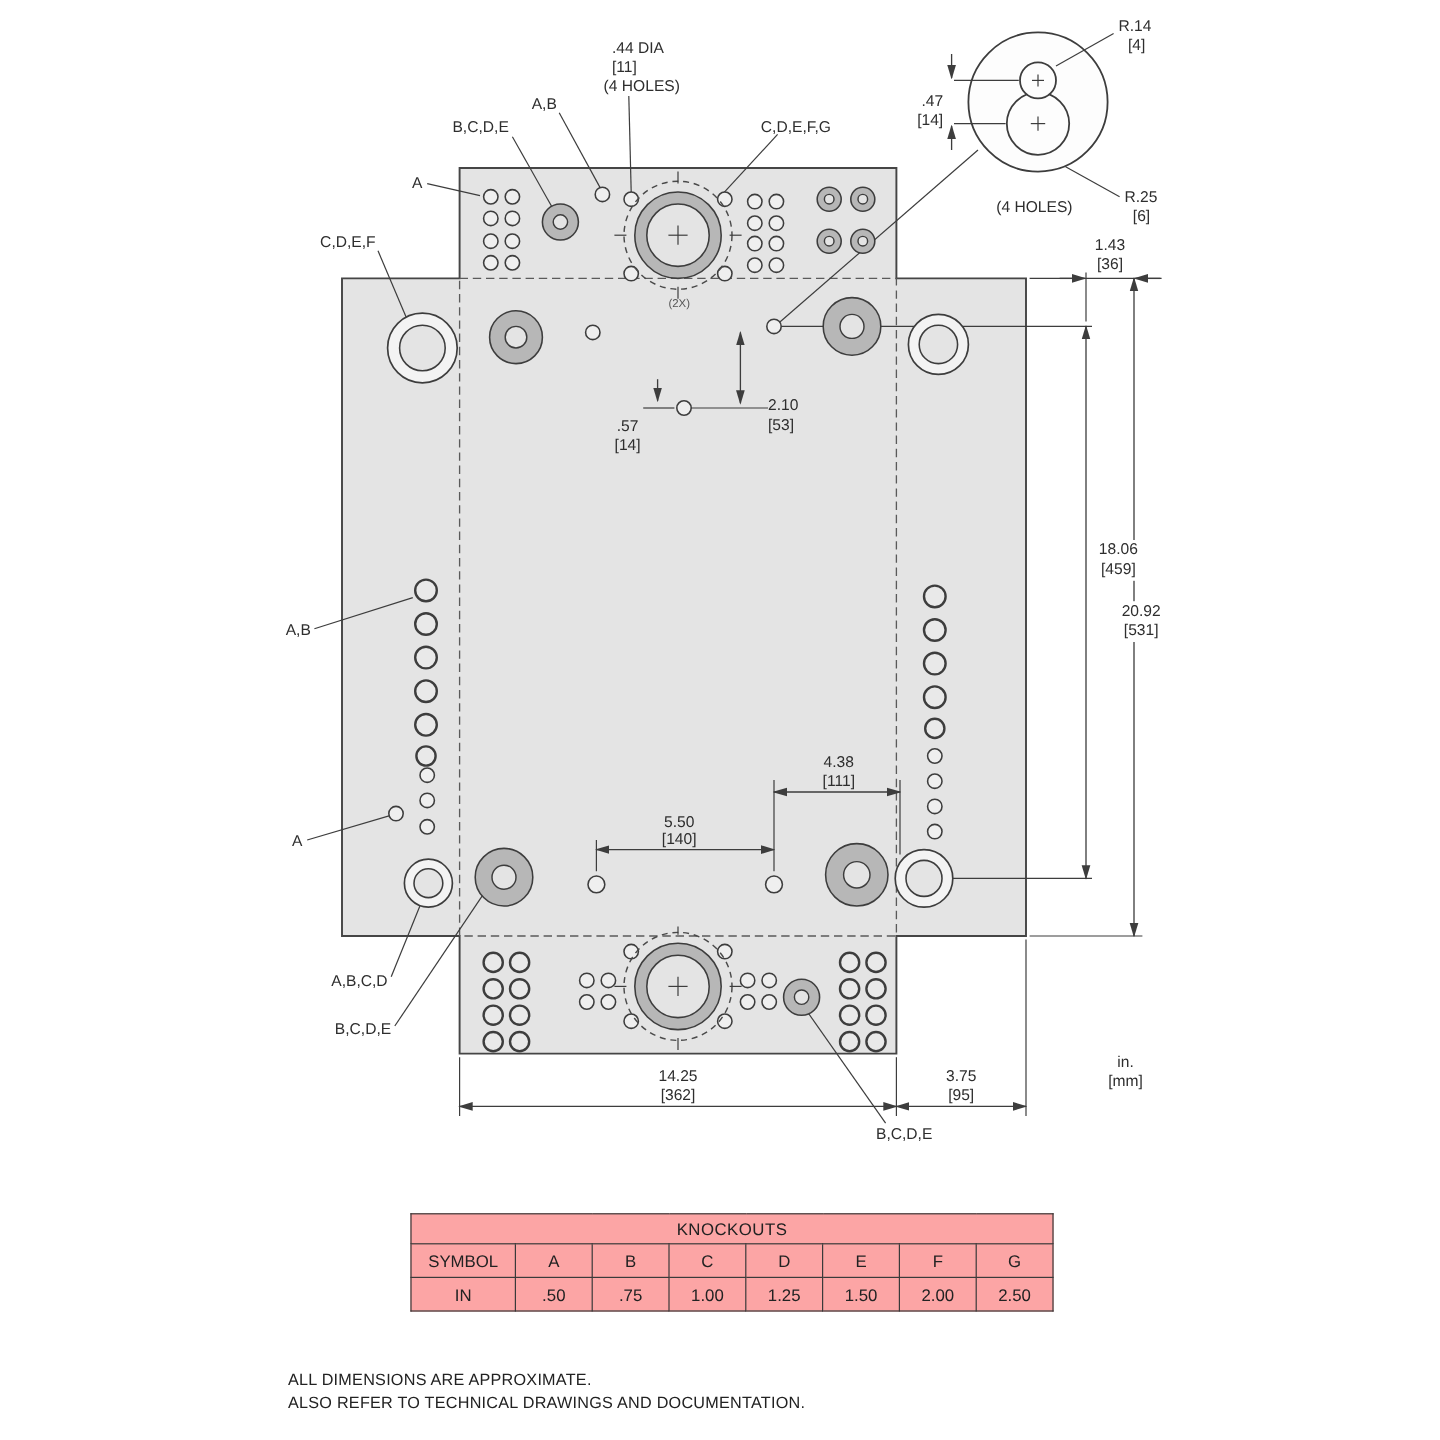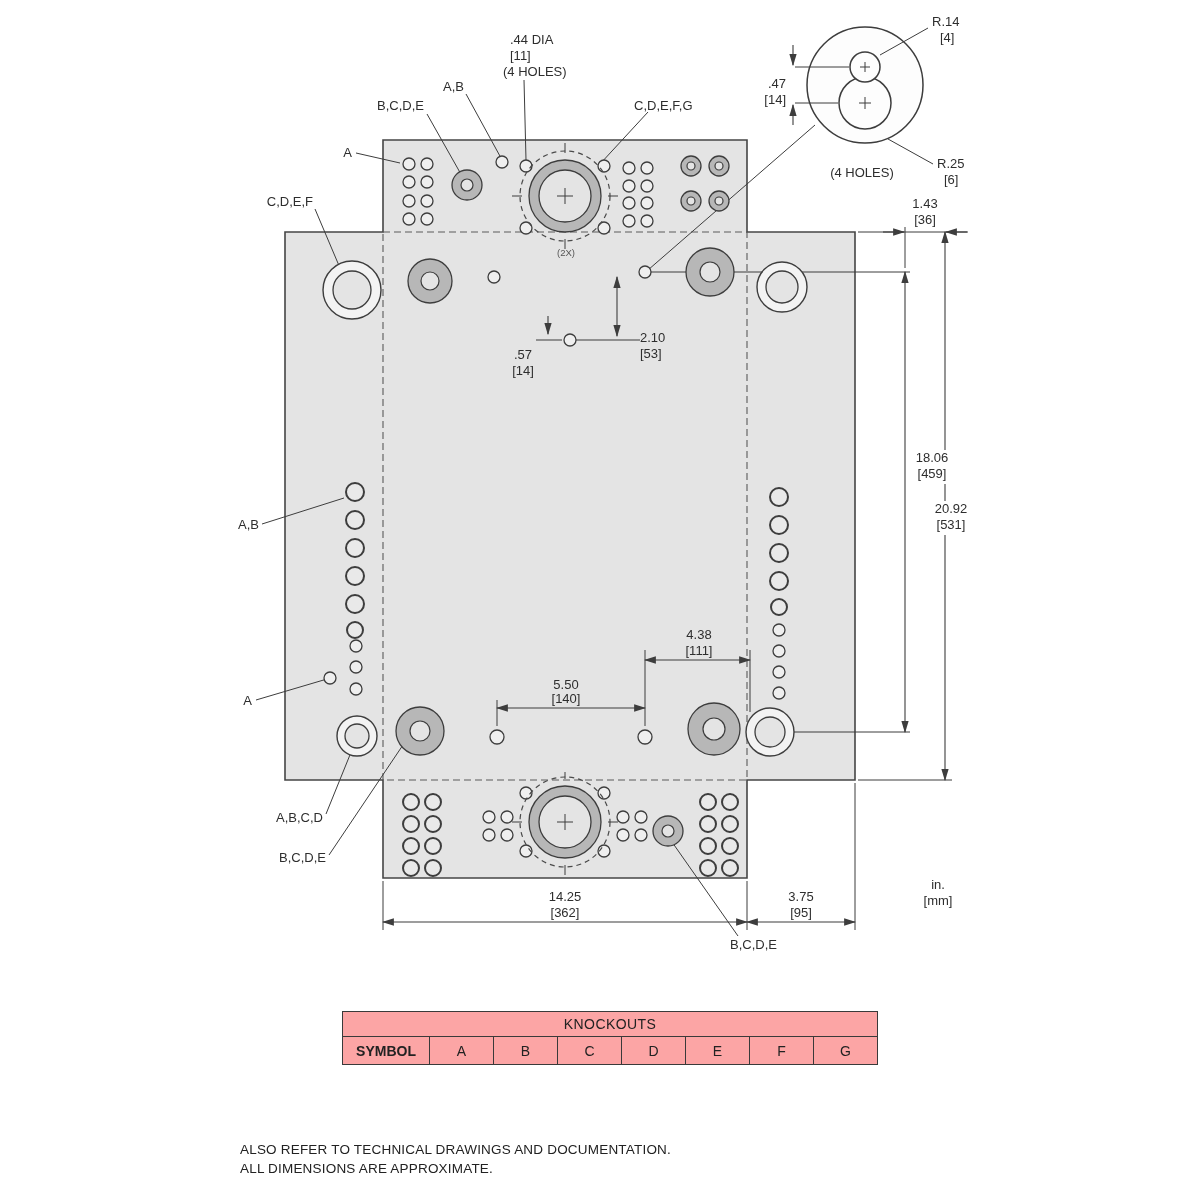--- a/index.html
+++ b/index.html
@@ -18,21 +18,21 @@
   .conci{fill:#e4e4e4;stroke:#3d3d3d;stroke-width:1.3;}
   .dashc{fill:none;stroke:#4a4a4a;stroke-width:1.2;stroke-dasharray:5 4;}
   .thin{stroke:#3d3d3d;stroke-width:1;fill:none;}
   .diml{stroke:#3d3d3d;stroke-width:1.1;fill:none;}
   .leader{stroke:#3d3d3d;stroke-width:1;fill:none;}
   .whitebg{fill:#ffffff;}
   .detailc{fill:#fdfdfd;stroke:#3d3d3d;stroke-width:1.5;}
   .ko-table{position:absolute;left:342px;top:975px;border-collapse:collapse;font-size:14px;color:#222;background:#fca5a5;margin-top:36px;}
   .ko-table td{border:1.6px solid #3a3a3a;text-align:center;height:27px;padding:0 4px;}
   .ko-table .ttl{height:24px;letter-spacing:.4px;}
-  .ko-table .sym{width:78px;font-weight:bold;}
+  .ko-table .sym{width:78px;}
   .ko-table .val{width:55px;}
   .notes{position:absolute;left:240px;top:1140px;font-size:13.5px;color:#222;line-height:1.42;letter-spacing:.2px;}
 </style>
 </head>
 <body>
 
 <div class="page">
 
   <svg width="1200" height="960" viewBox="0 0 1200 960">
     <defs>
@@ -329,21 +329,31 @@
     <tr>
       <td class="sym">SYMBOL</td>
       <td class="val">A</td>
       <td class="val">B</td>
       <td class="val">C</td>
       <td class="val">D</td>
       <td class="val">E</td>
       <td class="val">F</td>
       <td class="val">G</td>
     </tr>
+    <tr>
+      <td class="sym">IN</td>
+      <td class="val">.50</td>
+      <td class="val">.75</td>
+      <td class="val">1.00</td>
+      <td class="val">1.25</td>
+      <td class="val">1.50</td>
+      <td class="val">2.00</td>
+      <td class="val">2.50</td>
+    </tr>
   </tbody>
     </table>
 
   <div class="notes">
+    <div>ALL DIMENSIONS ARE APPROXIMATE.</div>
     <div>ALSO REFER TO TECHNICAL DRAWINGS AND DOCUMENTATION.</div>
-    <div>ALL DIMENSIONS ARE APPROXIMATE.</div>
   </div>
 
 </div>
 
 </body></html>

